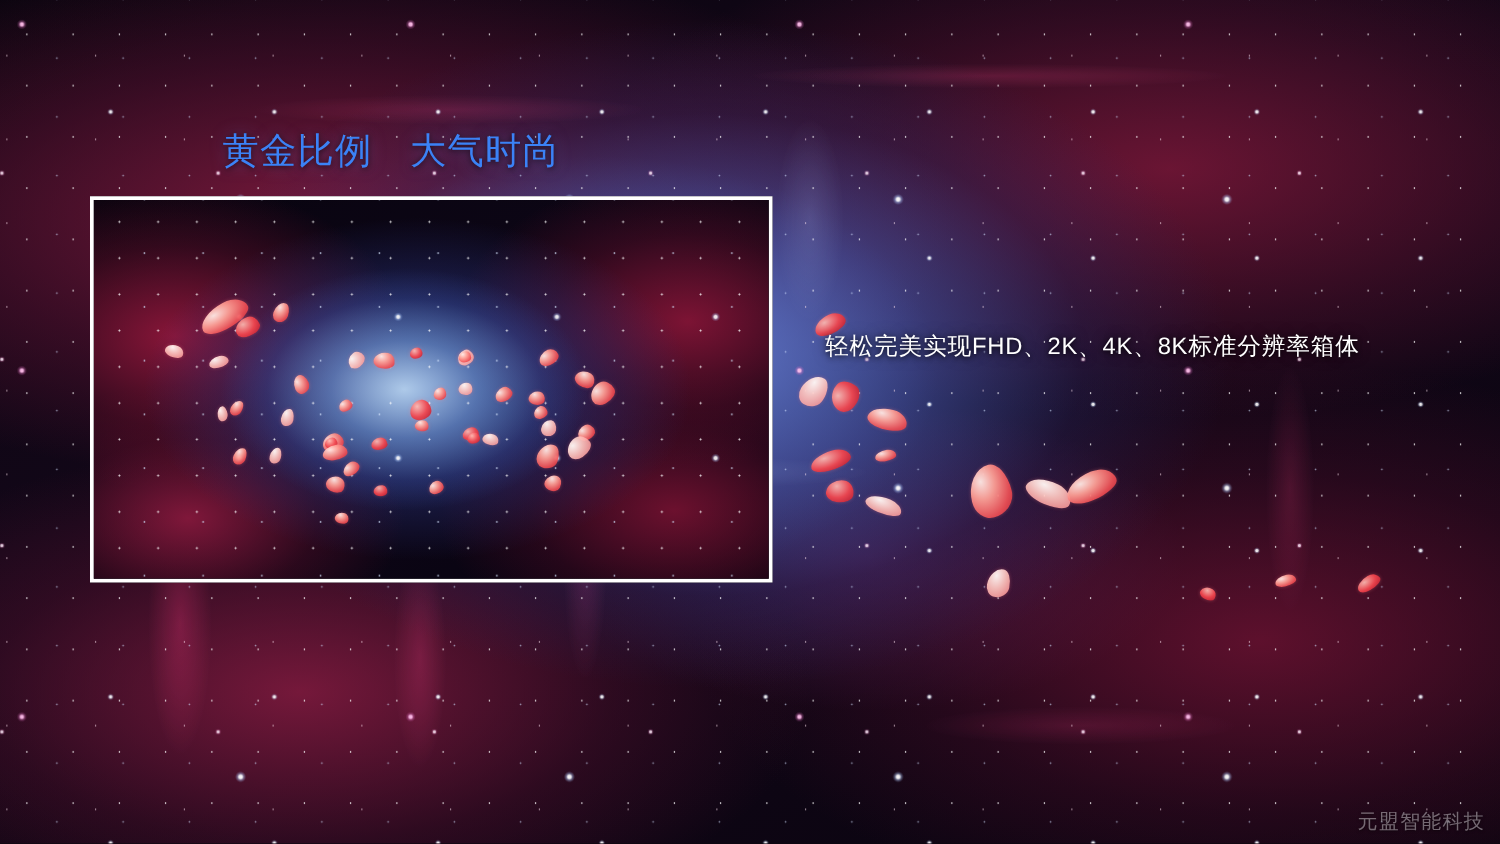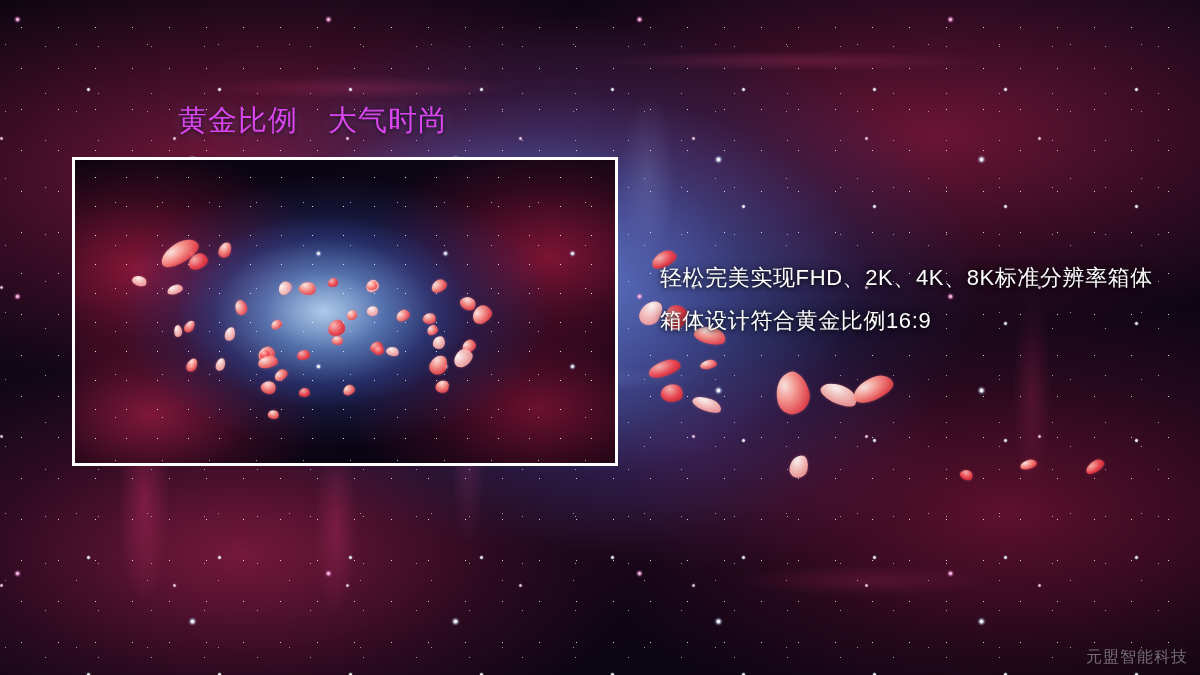--- a/index.html
+++ b/index.html
@@ -116,33 +116,33 @@
     background-size:31px 29px, 47px 43px, 127px 113px;
     background-position:5px 3px, 17px 21px, 53px 37px;
   }
 
   
   .title {
     position:absolute;
     left:178px; top:101px;
     font-size:29px;
     letter-spacing:1px;
-    color:#d946ef;
+    color:#3b82f6;
     white-space:pre;
     text-shadow:0 1px 5px rgba(0,0,0,0.75), 0 0 14px rgba(120,150,255,0.35);
   }
 
   
   .body-text {
     position:absolute;
     left:660px; top:256px;
     width:520px;
   }
   .body-line {
-    font-size:22px;
+    font-size:19px;
     line-height:43px;
     color:#ffffff;
     letter-spacing:0.6px;
     white-space:nowrap;
     text-shadow:0 1px 4px rgba(0,0,0,0.82), 0 0 10px rgba(0,0,0,0.55);
   }
 
   
   .watermark {
     position:absolute;
@@ -227,18 +227,17 @@
     <div class="petal" style="left:355px; top:195px; width:17px; height:20px; transform:rotate(20deg);"></div>
     <div class="petal pale" style="left:378px; top:190px; width:20px; height:16px; transform:rotate(-34deg);"></div>
     <div class="petal" style="left:361px; top:220px; width:13px; height:13px; transform:rotate(26deg);"></div>
     <div class="petal deep" style="left:299px; top:186px; width:10px; height:9px;  transform:rotate(0deg);"></div>
   </div>
 
   <div class="title">黄金比例　大气时尚</div>
 
   <div class="body-text">
     <div class="body-line">轻松完美实现FHD、2K、4K、8K标准分辨率箱体</div>
-    <div class="body-line">箱体设计符合黄金比例16:9</div>
   </div>
 
   <div class="watermark">元盟智能科技</div>
 
 </div>
 
 </body></html>

